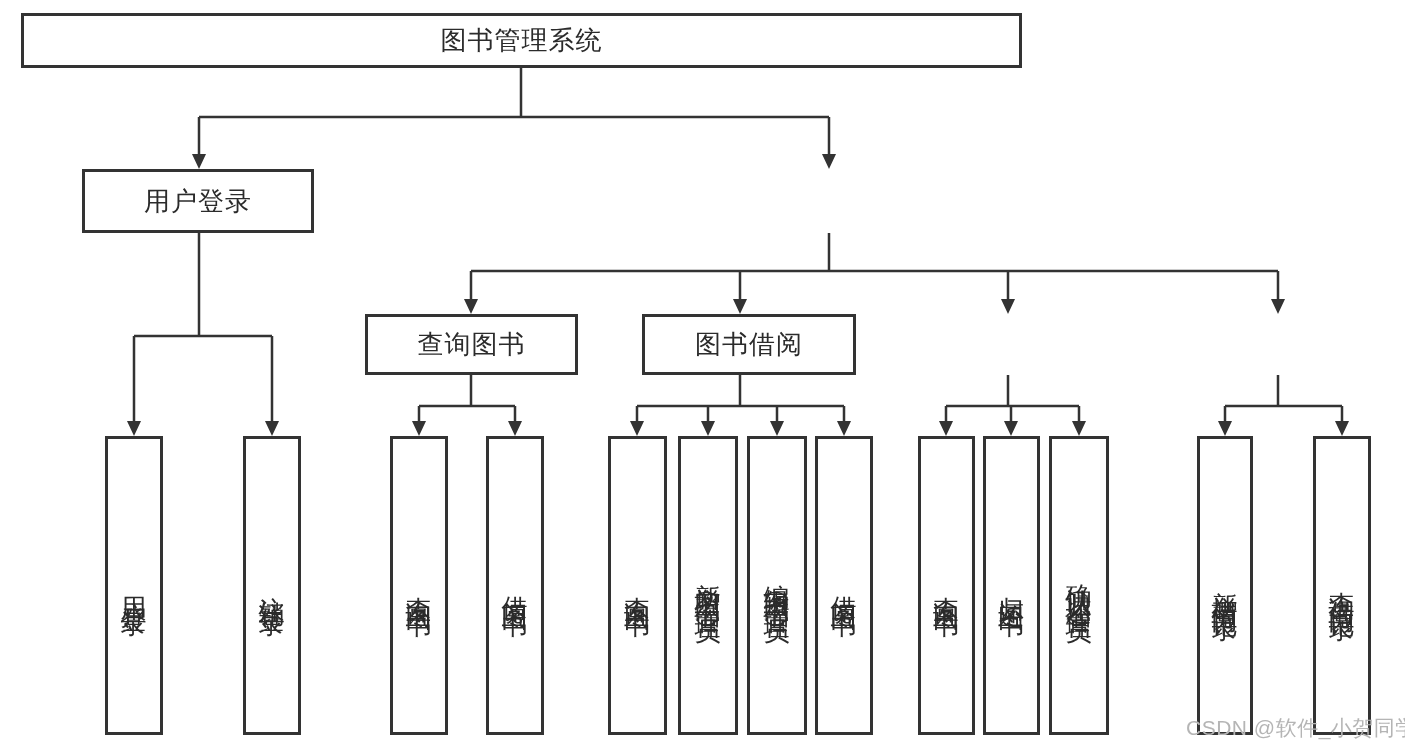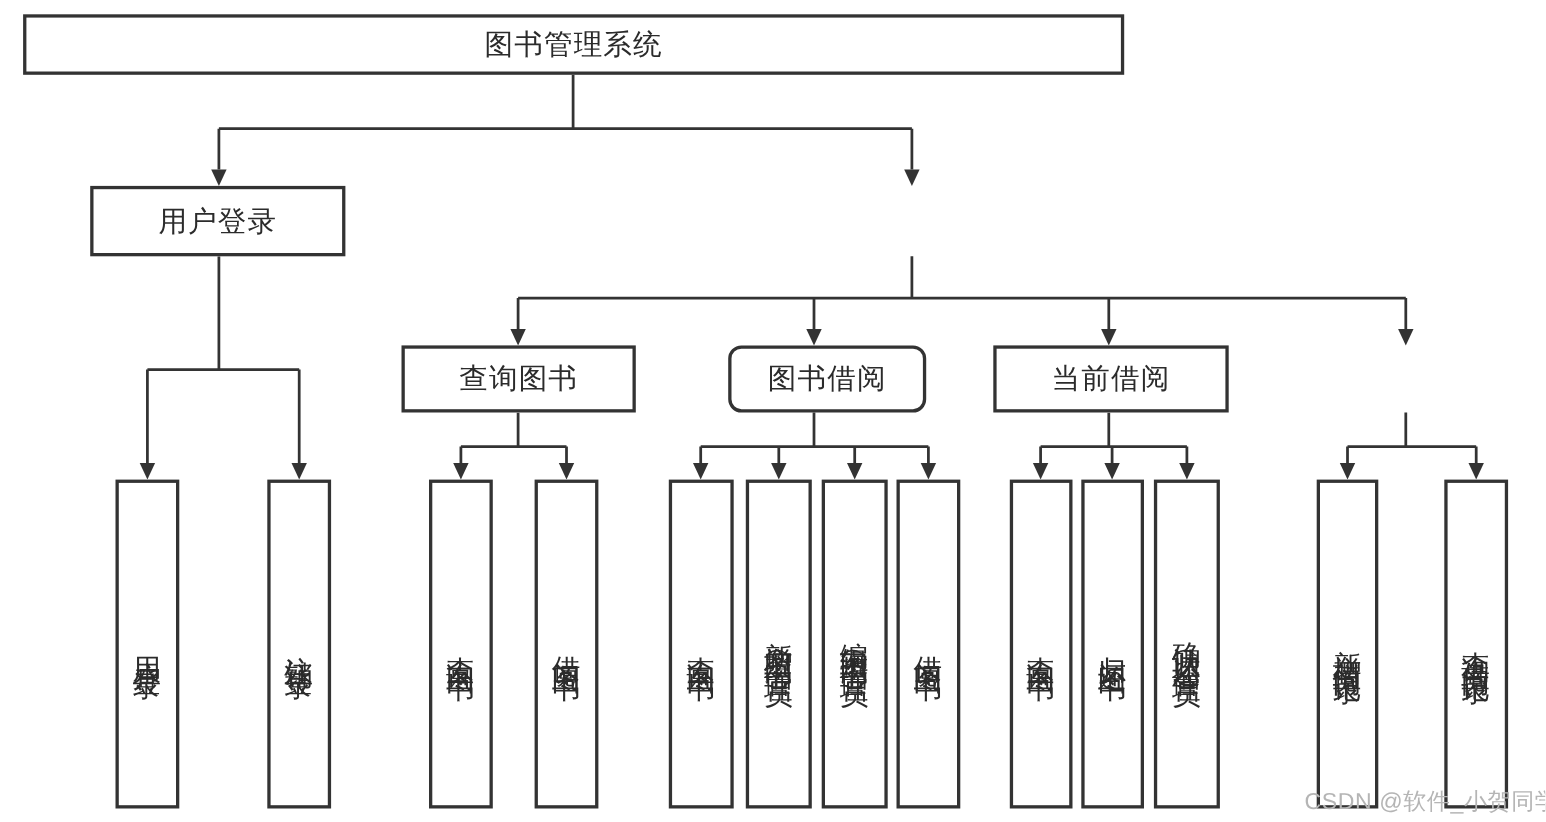--- a/index.html
+++ b/index.html
@@ -49,21 +49,21 @@
     color:var(--watermark-color);
     white-space:nowrap;
     z-index:5;
   }
   
   .n-root{left:21px;top:13px;width:1001px;height:55px;}
   .n-user-login{left:82px;top:169px;width:232px;height:64px;}
   .n-book-mgmt{left:712px;top:169px;width:233px;height:64px;}
   .n-l3{top:314px;height:61px;}
   .n-recommend{left:365px;width:213px;}
-  .n-borrowing{left:662px;width:180px;border-radius:12px;}
+  .n-borrowing{left:642px;width:214px;}
   .n-current{left:903px;width:214px;}
   .n-records{left:1173px;width:213px;}
   .leaf{top:436px;height:299px;}
   .lf-1{left:105px;width:58px;}
   .lf-2{left:243px;width:58px;}
   .lf-3{left:390px;width:58px;}
   .lf-4{left:486px;width:58px;}
   .lf-5{left:608px;width:59px;}
   .lf-6{left:678px;width:60px;}
   .lf-7{left:747px;width:60px;}
@@ -126,23 +126,20 @@
   <div class="node n-user-login">
     <span class="hlabel">用户登录</span>
   </div>
 
   <div class="node n-l3 n-recommend">
     <span class="hlabel">查询图书</span>
   </div>
   <div class="node n-l3 n-borrowing">
     <span class="hlabel">图书借阅</span>
   </div>
-  <div class="node n-l3 n-current">
-    <span class="hlabel">当前借阅</span>
-  </div>
 
   <div class="node leaf lf-1">
     <span class="vlabel">用户登录</span>
   </div>
   <div class="node leaf lf-2">
     <span class="vlabel">注销登录</span>
   </div>
   <div class="node leaf lf-3">
     <span class="vlabel">查询图书</span>
   </div>

